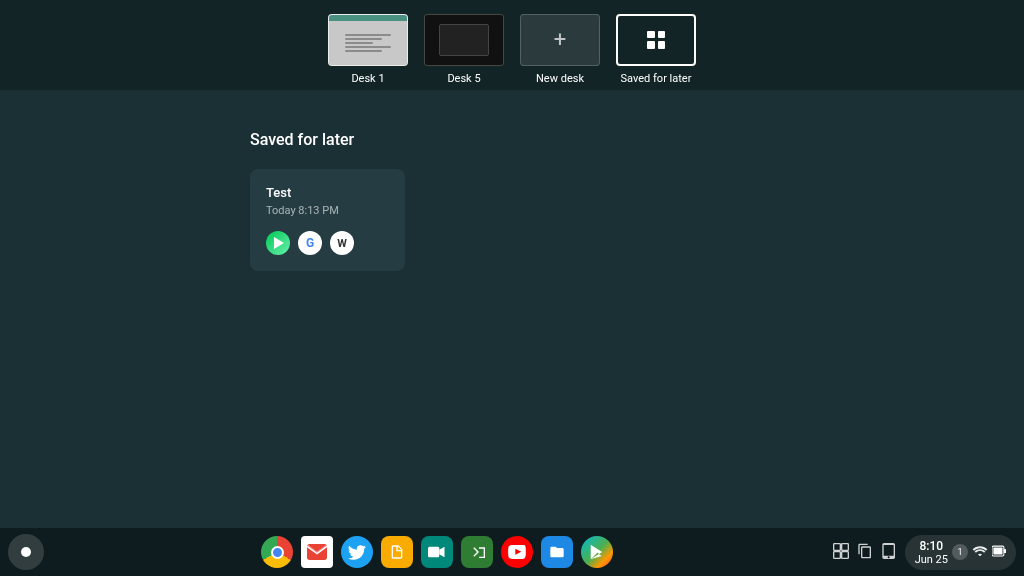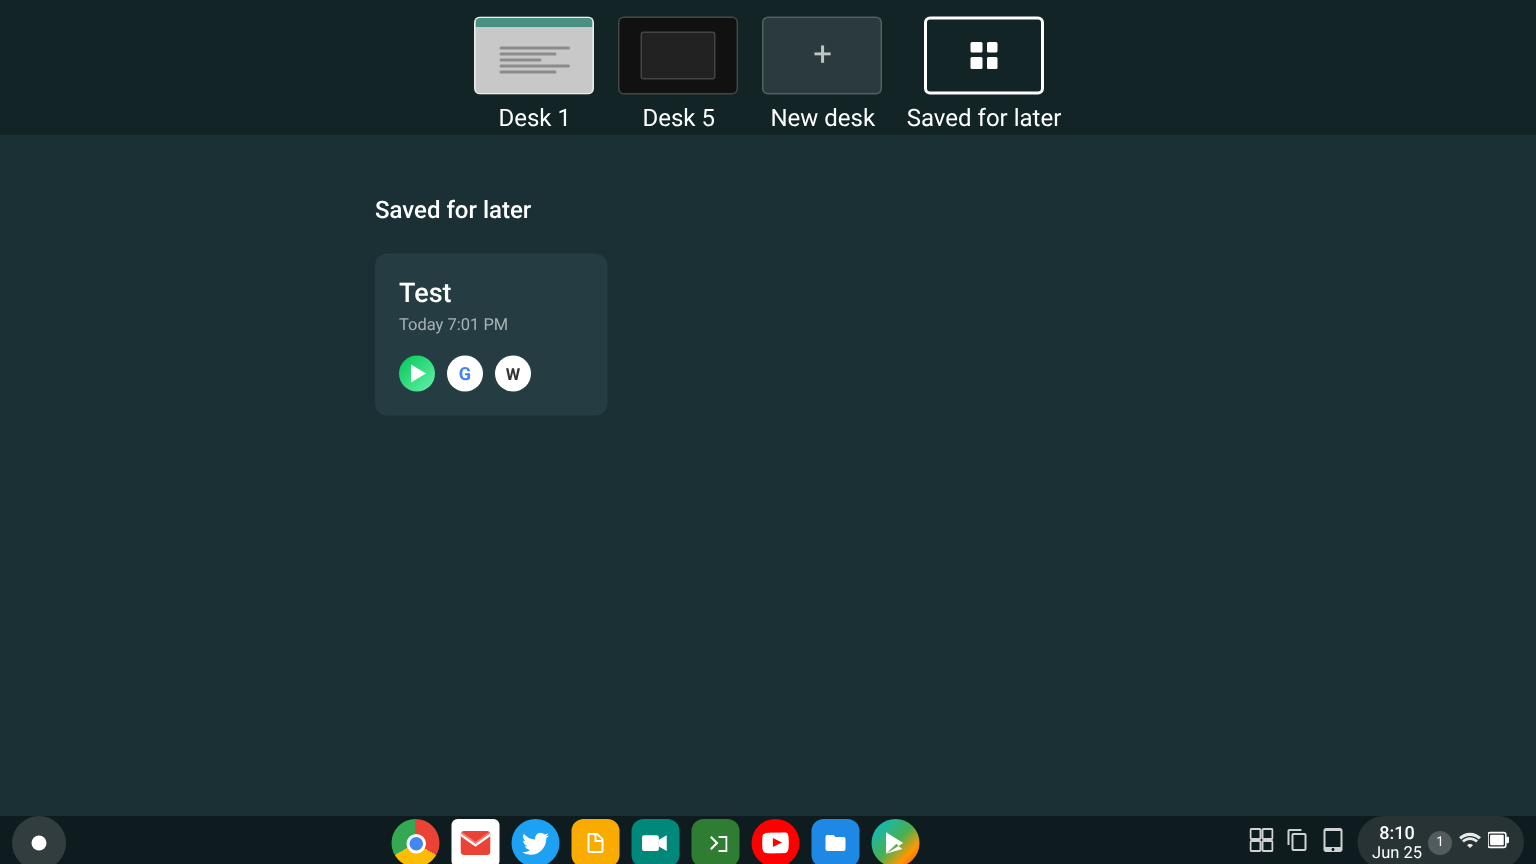--- a/index.html
+++ b/index.html
@@ -71,21 +71,21 @@
       border: 2px solid white;
       display: flex;
       align-items: center;
       justify-content: center;
       width: 80px;
       height: 52px;
     }
 
     .desk-label {
       color: white;
-      font-size: 16px;
+      font-size: 11px;
       text-align: center;
     }
 
     
     .desk1-content {
       width: 100%;
       height: 100%;
       background: #d0d0d0;
       position: relative;
       display: flex;
@@ -183,21 +183,21 @@
       background: #243c42;
       border-radius: 8px;
       padding: 16px;
       width: 155px;
       margin-left: 190px;
       cursor: pointer;
     }
 
     .card-title {
       color: white;
-      font-size: 18px;
+      font-size: 13px;
       font-weight: 500;
       margin-bottom: 4px;
     }
 
     .card-time {
       color: rgba(255,255,255,0.6);
       font-size: 11px;
       margin-bottom: 14px;
     }
 
@@ -246,24 +246,24 @@
       color: #333;
       font-weight: bold;
     }
 
     
     .taskbar {
       position: absolute;
       bottom: 0;
       left: 0;
       right: 0;
-      height: 32px;
+      height: 48px;
       background: rgba(0,0,0,0.4);
       display: flex;
-      align-items: flex-start;
+      align-items: center;
       padding: 0 8px;
       gap: 33px;
     }
 
     .taskbar-left {
       display: flex;
       align-items: center;
     }
 
     .taskbar-center {
@@ -446,21 +446,21 @@
     <span class="desk-label">Saved for later</span>
   </div>
 
 </div>
 
 <div class="main-content">
   <div class="saved-for-later-title">Saved for later</div>
 
   <div class="saved-card">
     <div class="card-title">Test</div>
-    <div class="card-time">Today 7:01 PM</div>
+    <div class="card-time">Today 8:13 PM</div>
     <div class="card-icons">
 
       <div class="app-icon play-icon-app">
         <div class="play-triangle"></div>
       </div>
 
       <div class="app-icon google-icon-app">G</div>
 
       <div class="app-icon wiki-icon-app">W</div>
     </div>

